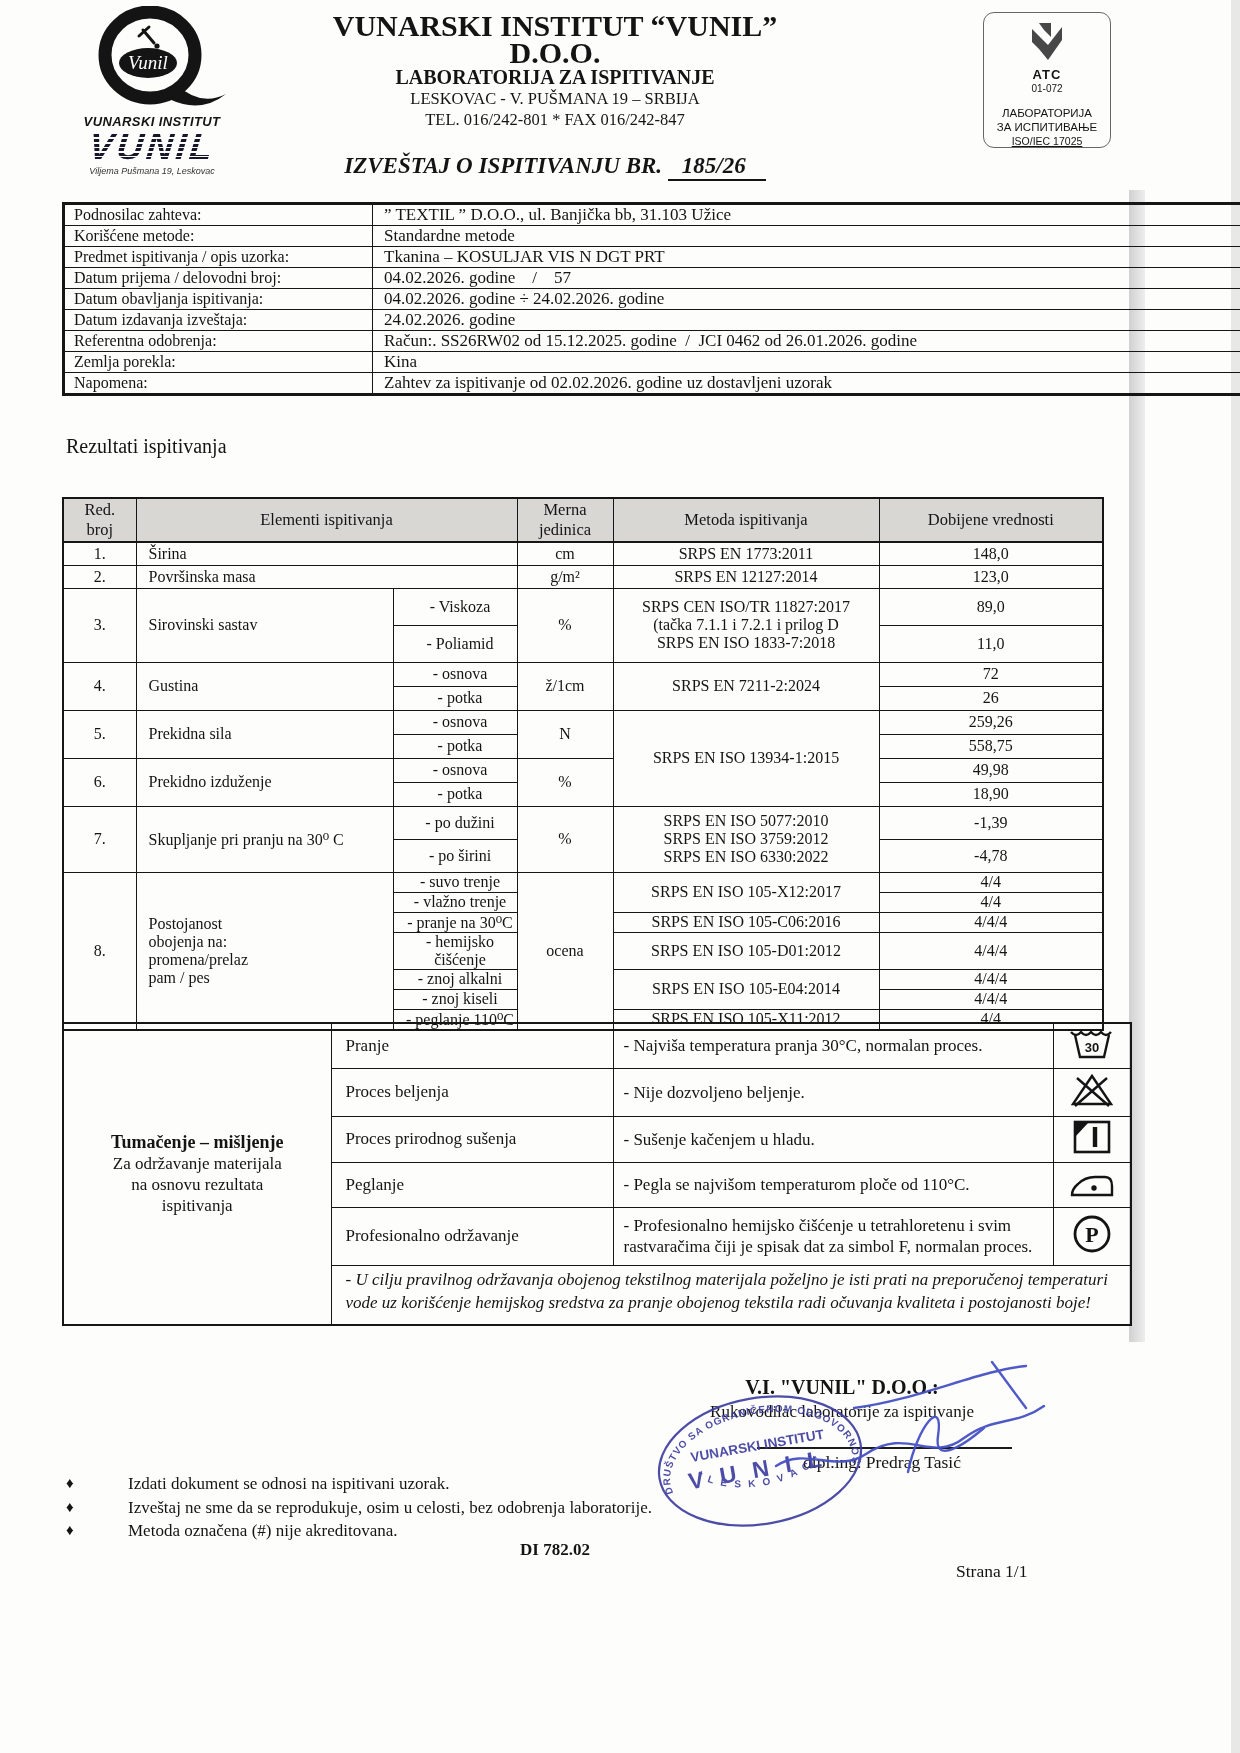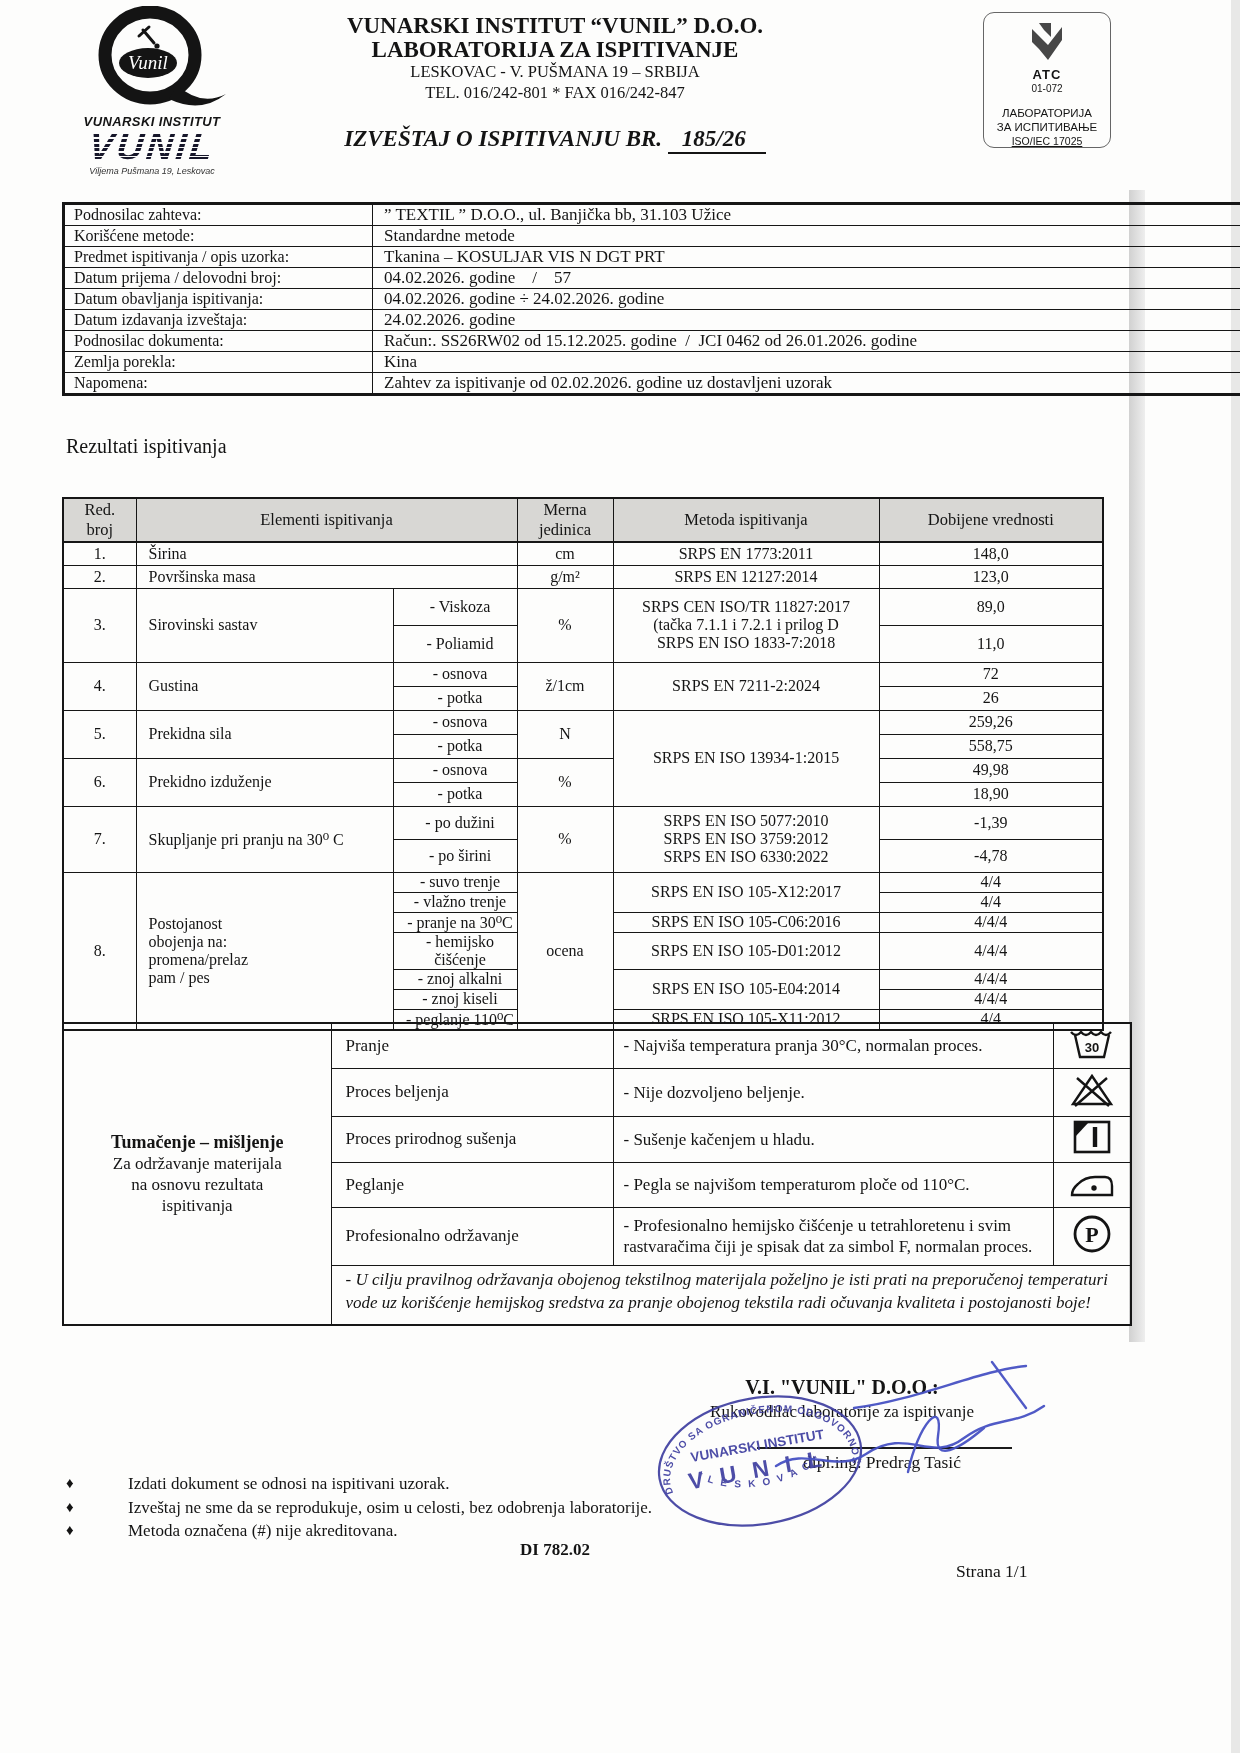--- a/index.html
+++ b/index.html
@@ -17,22 +17,22 @@
   .logo-institut{font-family:"Liberation Sans",sans-serif;font-style:italic;font-weight:bold;
                  font-size:13px;letter-spacing:.4px;margin-top:2px;}
   .vunil-logotype{position:relative;display:inline-block;font-family:"Liberation Sans",sans-serif;
                   font-style:italic;font-weight:900;font-size:37px;line-height:36px;letter-spacing:3px;
                   transform:skewX(-6deg);color:#17172a;}
   .vunil-logotype::after{content:"";position:absolute;inset:0;
       background:repeating-linear-gradient(0deg,rgba(253,253,252,0) 0 3px,#fdfdfc 3px 4.6px);}
   .logo-addr{font-family:"Liberation Sans",sans-serif;font-style:italic;font-size:9px;color:#333;margin-top:1px;}
 
   .title-block{position:absolute;left:295px;top:12px;width:520px;text-align:center;}
-  .t-company{font-size:23px;font-weight:bold;line-height:27px;}
-  .t-lab{font-size:23px;font-weight:bold;line-height:22px;}
+  .t-company{font-size:30px;font-weight:bold;line-height:27px;}
+  .t-lab{font-size:20px;font-weight:bold;line-height:22px;}
   .t-addr,.t-tel{font-size:16.5px;line-height:21px;}
   .t-report{margin-top:23px;font-size:23px;font-weight:bold;font-style:italic;}
   .rep-no{border-bottom:2.4px solid #141414;padding:0 20px 1px 14px;}
 
   .badge{position:absolute;left:983px;top:12px;width:128px;height:136px;border:1.6px solid #666;
          border-radius:11px;text-align:center;font-family:"Liberation Sans",sans-serif;padding-top:9px;box-sizing:border-box;}
   .badge-acr{font-size:13px;font-weight:bold;letter-spacing:1px;margin-top:1px;}
   .badge-code{font-size:10px;margin-top:1px;}
   .badge-lab{font-size:11.5px;line-height:14px;margin-top:12px;}
   .badge-iso{font-size:10.5px;margin-top:1px;text-decoration:underline;}
@@ -153,21 +153,21 @@
         </tr>
       <tr>
           <td class="lbl">Datum obavljanja ispitivanja:</td>
           <td class="val">04.02.2026. godine ÷ 24.02.2026. godine</td>
         </tr>
       <tr>
           <td class="lbl">Datum izdavanja izveštaja:</td>
           <td class="val">24.02.2026. godine</td>
         </tr>
       <tr>
-          <td class="lbl">Podnosilac dokumenta:</td>
+          <td class="lbl">Referentna odobrenja:</td>
           <td class="val">Račun:. SS26RW02 od 15.12.2025. godine&nbsp;&nbsp;/&nbsp;&nbsp;JCI 0462 od 26.01.2026. godine</td>
         </tr>
       <tr>
           <td class="lbl">Zemlja porekla:</td>
           <td class="val">Kina</td>
         </tr>
       <tr>
           <td class="lbl">Napomena:</td>
           <td class="val">Zahtev za ispitivanje od 02.02.2026. godine uz dostavljeni uzorak</td>
         </tr>

